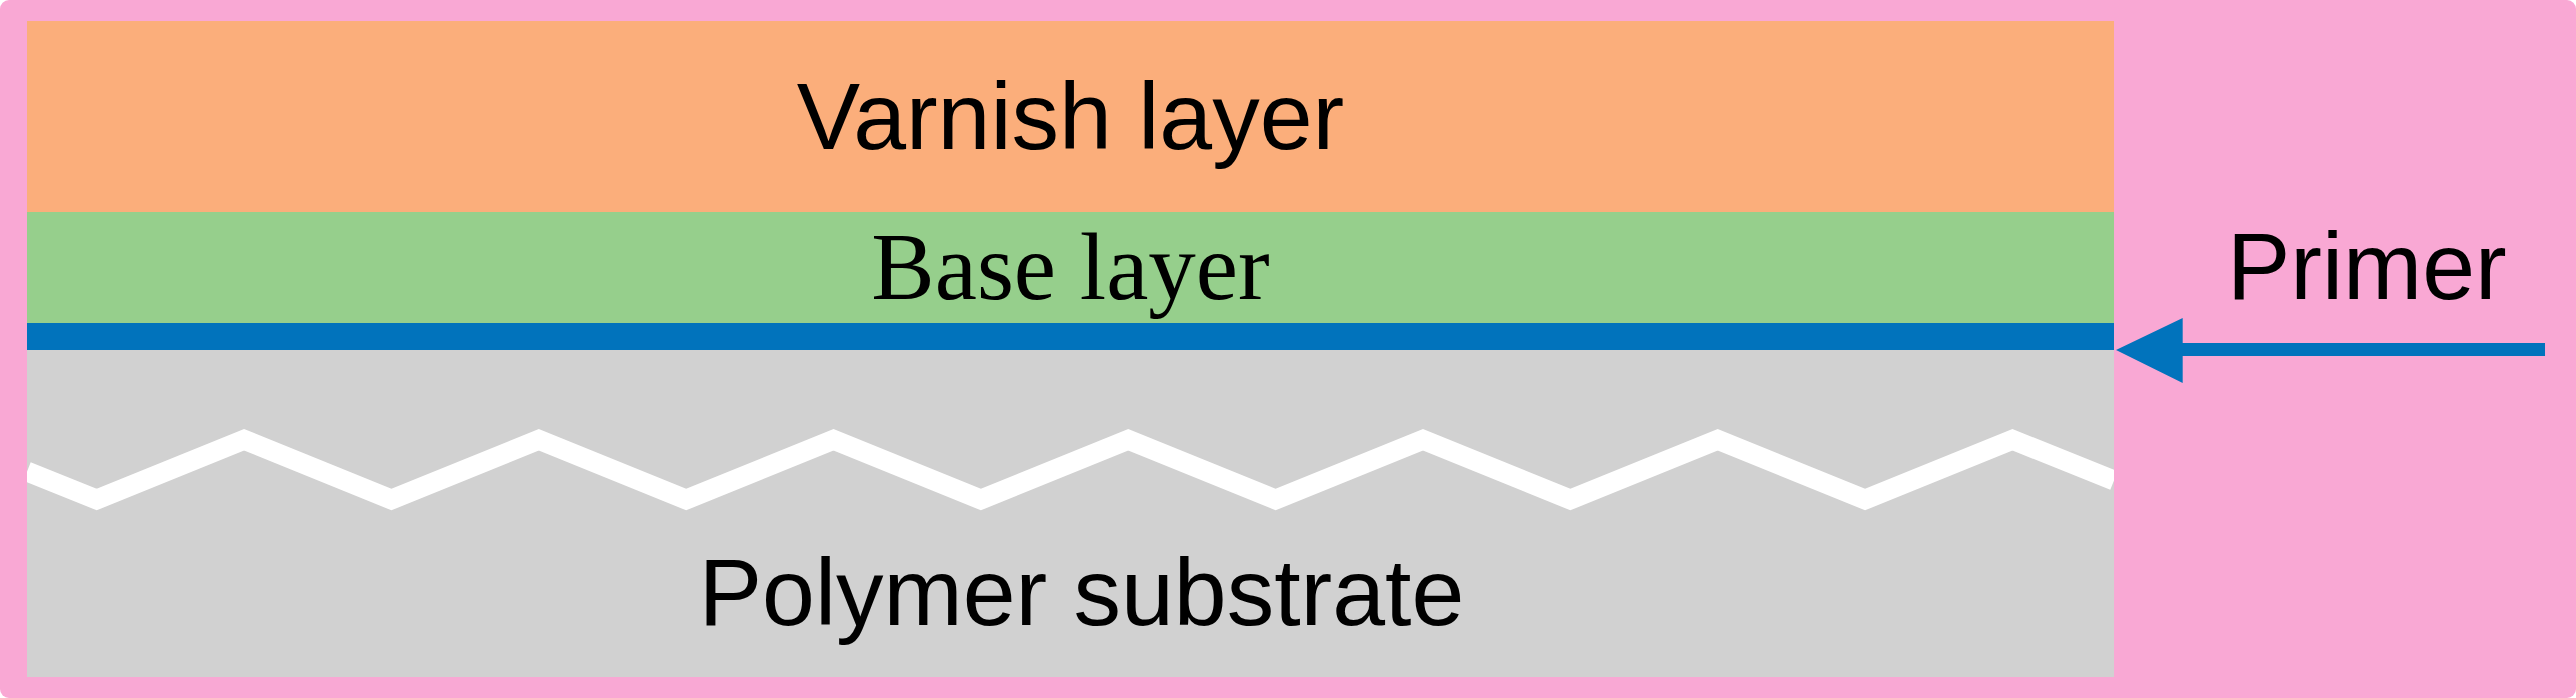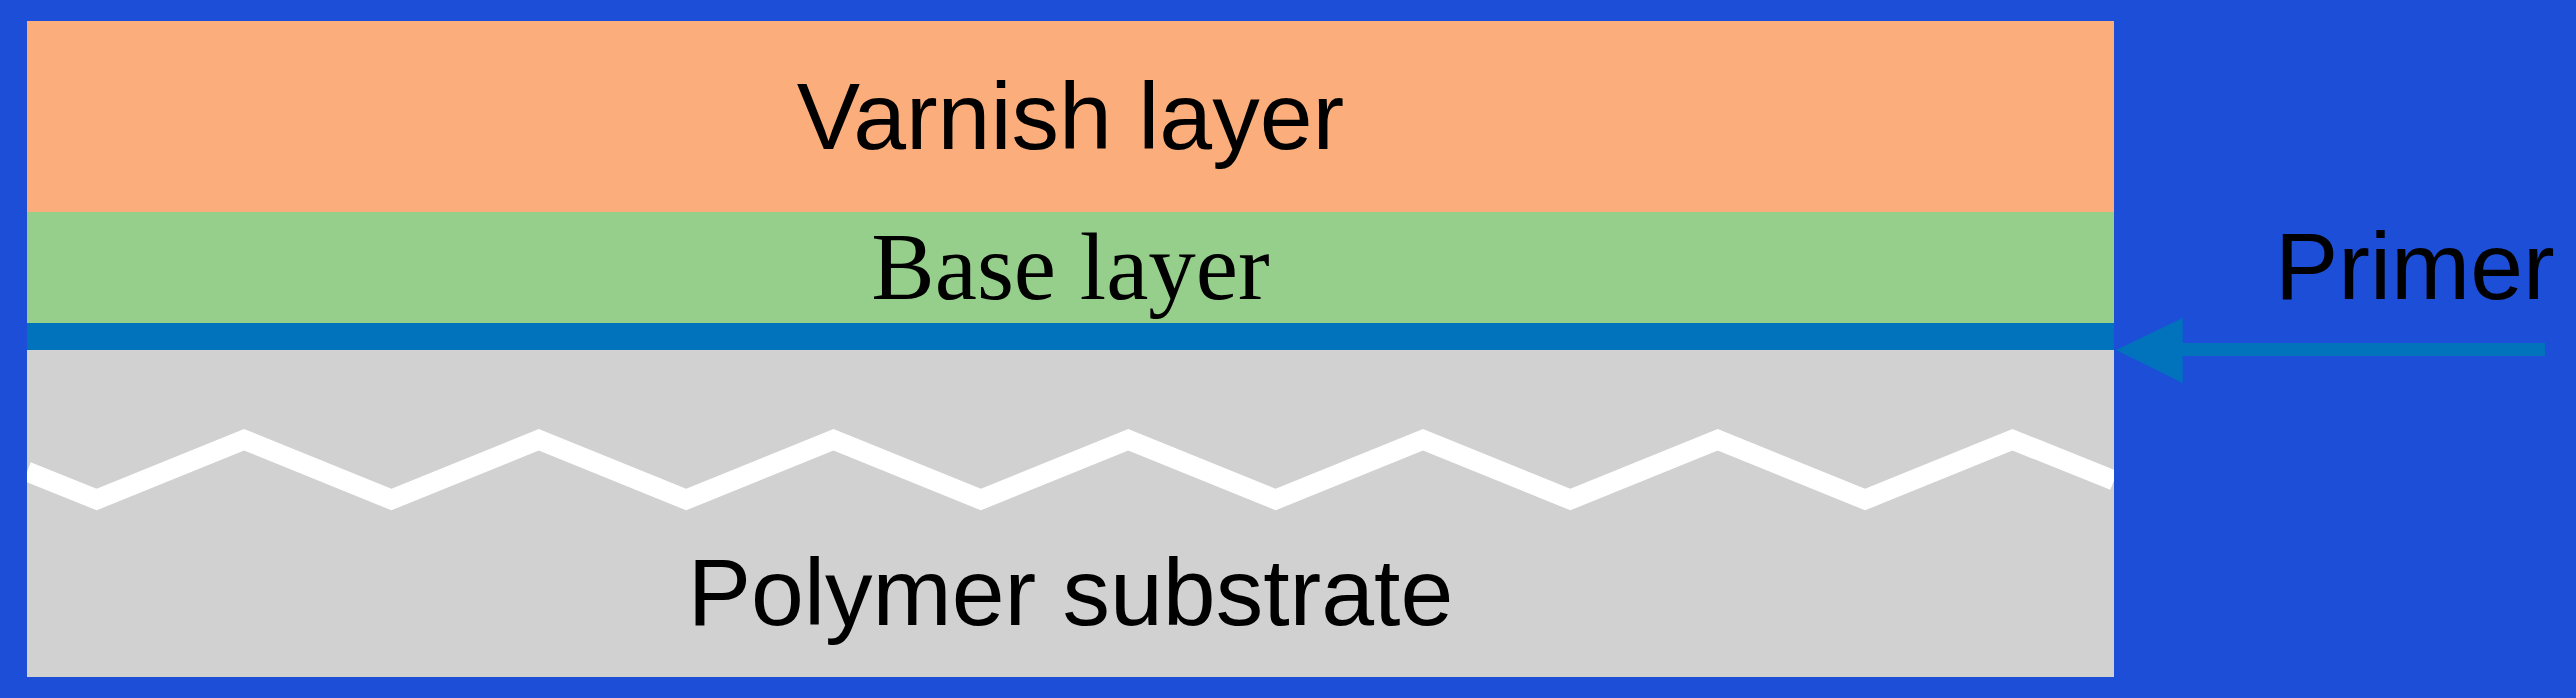--- a/index.html
+++ b/index.html
@@ -5,22 +5,23 @@
   html, body {
     margin: 0;
     padding: 0;
     background: #ffffff;
     font-family: "Liberation Sans", sans-serif;
   }
   .canvas {
     position: relative;
     width: 2576px;
     height: 698px;
-    background: #1d4ed8;
+    background: #f9a8d4;
     overflow: hidden;
+    border-radius: 9px;
   }
   .layer {
     position: absolute;
     left: 27px;
     width: 2087px;
     display: flex;
     align-items: center;
     justify-content: center;
   }
   .layer-label {
@@ -36,38 +37,37 @@
   .substrate-zigzag {
     position: absolute;
     left: 0;
     top: 0;
     width: 2087px;
     height: 327px;
     display: block;
   }
   .substrate-label-area {
     position: absolute;
-    left: 0;
+    left: 11px;
     top: 158px;
     width: 100%;
     height: 168px;
     display: flex;
     align-items: center;
     justify-content: center;
   }
   .primer-annotation-label {
     position: absolute;
     left: 2227px;
     top: 270px;
     transform: translateY(-54%);
     font-size: 95px;
     line-height: 1;
     color: #000000;
     white-space: nowrap;
-    margin-left: 48px;
   }
   .primer-arrow {
     position: absolute;
     left: 2114px;
     top: 318px;
     width: 433px;
     height: 66px;
     display: block;
   }
 </style>

